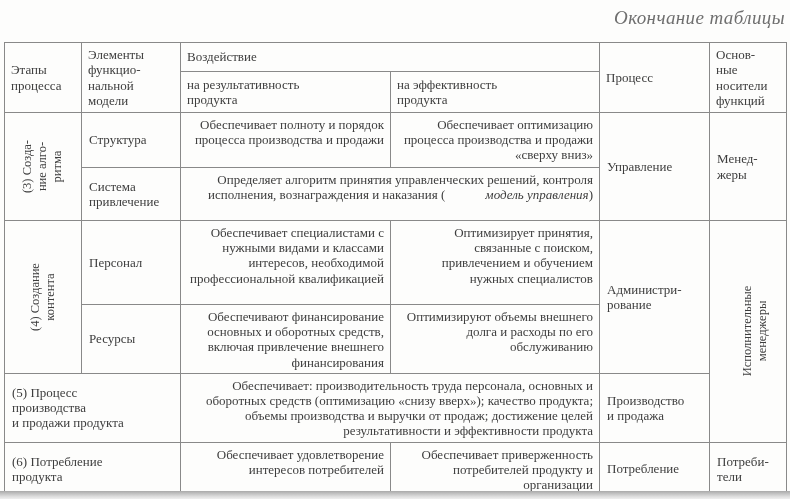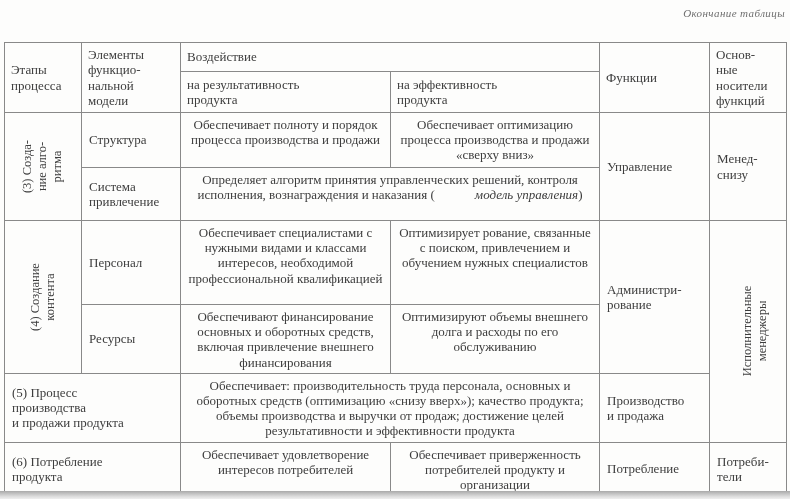--- a/index.html
+++ b/index.html
@@ -8,42 +8,42 @@
     background: #fdfdfc;
     font-family: "Liberation Serif", "DejaVu Serif", serif;
     color: #3d3d3d;
     position: relative;
     overflow: hidden;
   }
   .caption {
     position: absolute;
     top: 7px; right: 5px;
     font-style: italic;
-    font-size: 11px;
+    font-size: 19px;
     color: #6f6f6f;
     letter-spacing: 0.4px;
   }
   table.main {
     position: absolute;
     left: 4px; top: 42px;
     width: 782px;
     border-collapse: collapse;
     table-layout: fixed;
   }
   td, th {
     border: 1px solid #898989;
     font-weight: 400;
     font-size: 13px;
     line-height: 1.17;
     padding: 3px 6px 3px 6px;
     overflow: hidden;
   }
   th { text-align: left; vertical-align: middle; white-space: pre-line; }
   td.label { vertical-align: middle; text-align: left; white-space: pre-line; padding-left: 7px; margin-top: 36px; }
-  td.text  { vertical-align: top; text-align: center; padding-top: 4px; }
+  td.text  { vertical-align: top; text-align: right; padding-top: 4px; }
   td.vcell { position: relative; padding: 0; }
   .vwrap {
     position: absolute; inset: 0;
     display: grid; place-items: center;
   }
   .vtext {
     transform: rotate(-90deg);
     white-space: pre-line;
     text-align: center;
     width: max-content;
@@ -75,21 +75,21 @@
   <tbody>
 
     <tr style="height:29px">
       <th rowspan="2">Этапы
 процесса</th>
       <th rowspan="2">Элементы
 функцио-
 нальной
 модели</th>
       <th colspan="2">Воздействие</th>
-      <th rowspan="2">Функции</th>
+      <th rowspan="2">Процесс</th>
       <th rowspan="2">Основ-
 ные
 носители
 функций</th>
     </tr>
     <tr style="height:41px">
       <th>на результативность
 продукта</th>
       <th>на эффективность
 продукта</th>
@@ -101,41 +101,41 @@
             <div class="vtext">(3) Созда-
 ние алго-
 ритма</div>
           </div>
       </td>
       <td class="label">Структура</td>
       <td class="text">Обеспечивает полноту и порядок процесса производства и продажи</td>
       <td class="text">Обеспечивает оптимизацию процесса производства и продажи «сверху вниз»</td>
       <td rowspan="2" class="label">Управление</td>
       <td rowspan="2" class="label">Менед-
-снизу</td>
+жеры</td>
     </tr>
 
     <tr style="height:53px">
       <td class="label">Система
 привлечение</td>
       <td colspan="2" class="text">
         <span>Определяет алгоритм принятия управленческих решений, контроля исполнения, вознаграждения и наказания (</span><em class="model">модель управления</em><span>)</span>
       </td>
     </tr>
 
     <tr style="height:84px">
       <td rowspan="2" class="vcell">
         <div class="vwrap">
             <div class="vtext">(4) Создание
 контента</div>
           </div>
       </td>
       <td class="label">Персонал</td>
       <td class="text">Обеспечивает специалистами с нужными видами и классами интересов, необходимой профессиональной квалификацией</td>
-      <td class="text">Оптимизирует рование, связанные с поиском, привлечением и обучением нужных специалистов</td>
+      <td class="text">Оптимизирует принятия, связанные с поиском, привлечением и обучением нужных специалистов</td>
       <td rowspan="2" class="label">Администри-
 рование</td>
       <td rowspan="3" class="vcell">
         <div class="vwrap">
             <div class="vtext">Исполнительные
 менеджеры</div>
           </div>
       </td>
     </tr>
 

